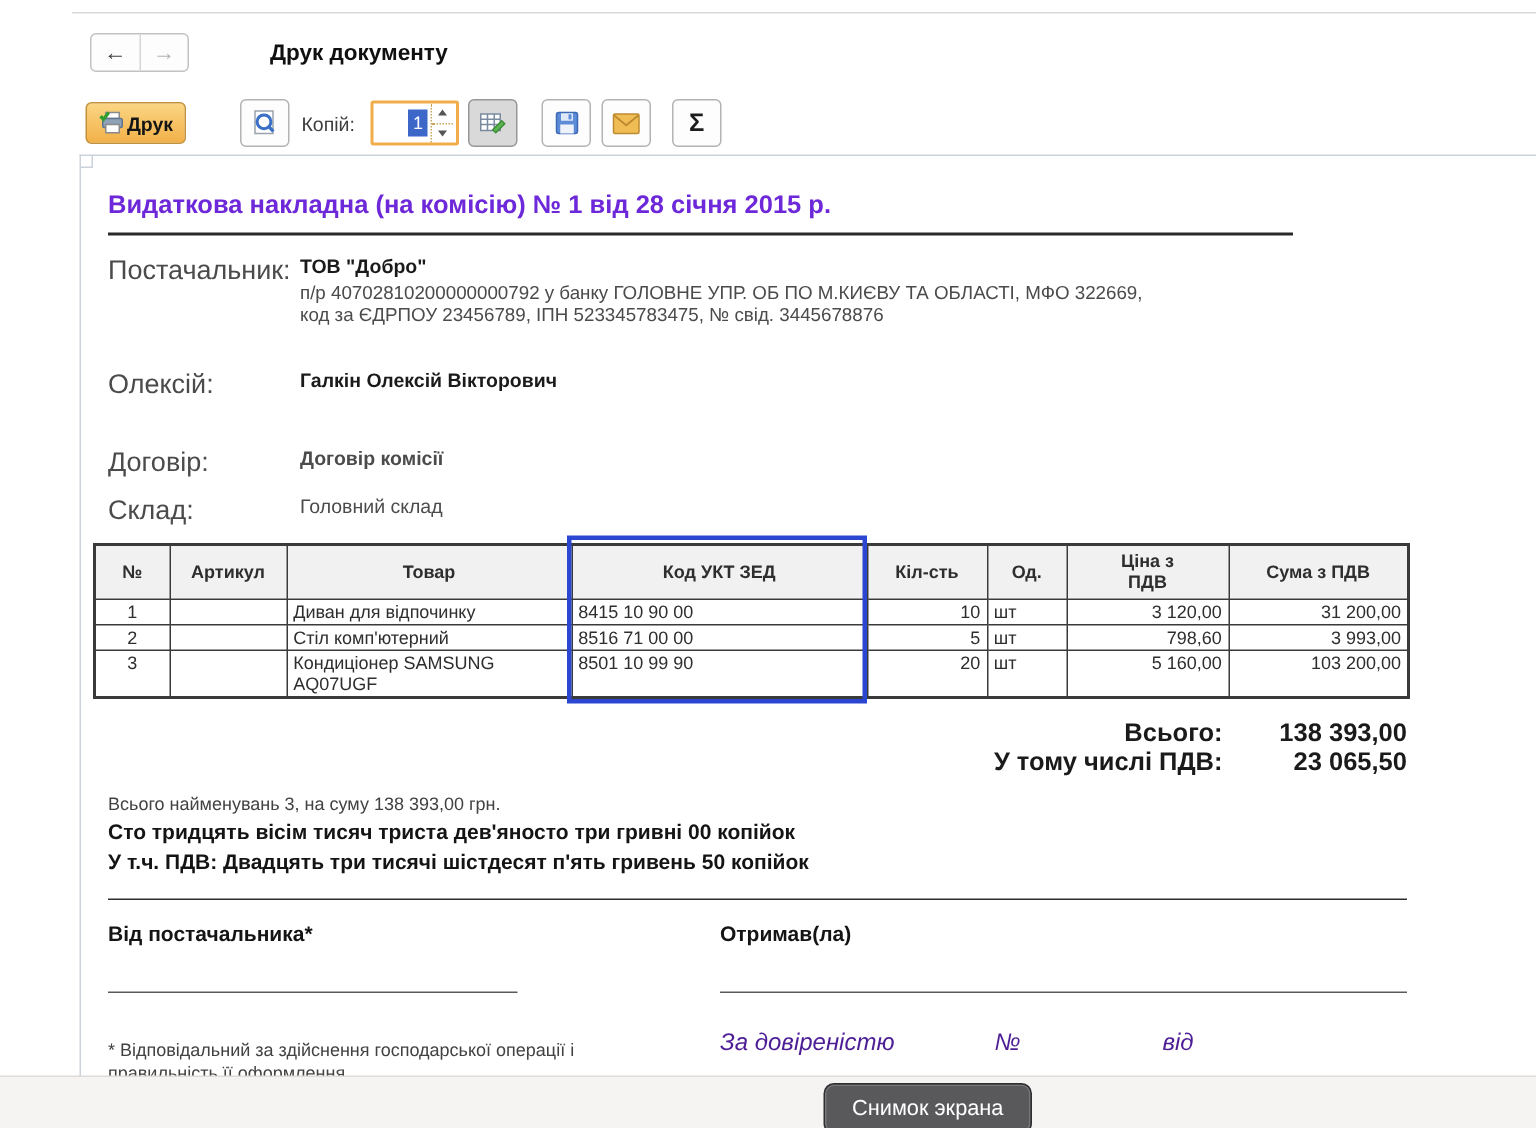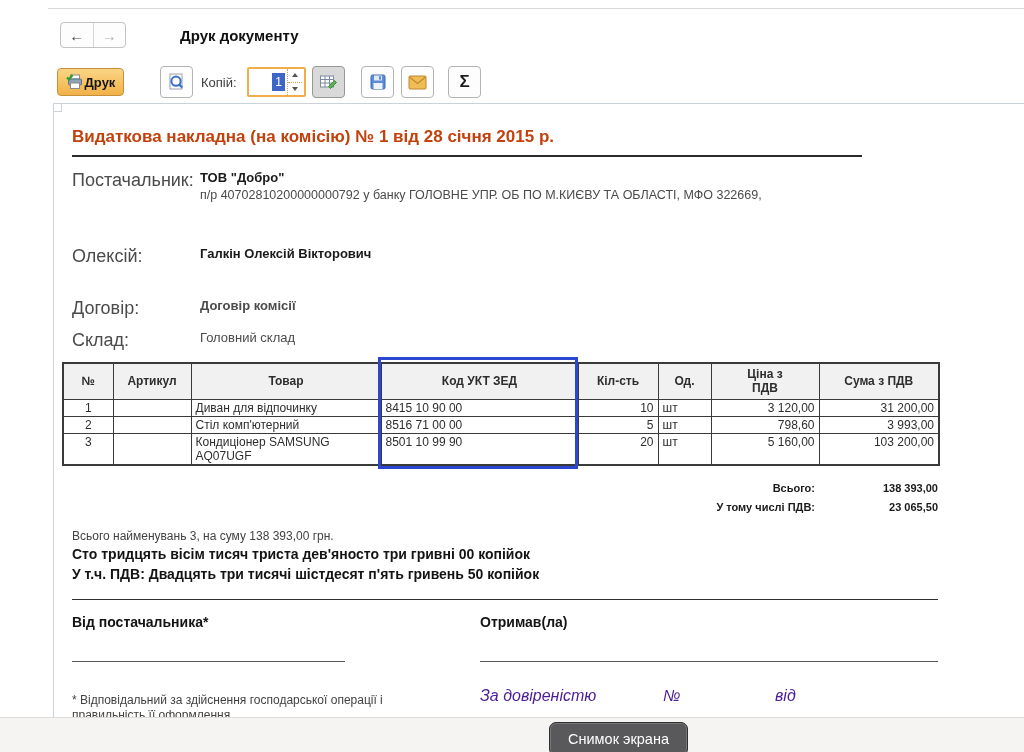--- a/index.html
+++ b/index.html
@@ -38,42 +38,42 @@
   .tri-dn { width:0; height:0; border-left:3px solid transparent; border-right:3px solid transparent; border-top:4px solid #555; }
   .sigma-glyph { font-size:17px; font-weight:bold; color:#1c1c1c; }
 
   
   .doc-top-border  { position:absolute; left:53px; top:103px; right:0; height:1px; background:#ccd2d9; }
   .doc-left-border { position:absolute; left:53px; top:103px; width:1px; height:615px; background:#ccd2d9; }
   .doc-notch { position:absolute; left:54px; top:104px; width:8px; height:8px;
                border-right:1px solid #ccd2d9; border-bottom:1px solid #ccd2d9; background:#fff; }
 
   
-  .doc-title { position:absolute; left:72px; top:127px; font-size:17px; font-weight:bold; color:#c2410c; }
+  .doc-title { position:absolute; left:72px; top:127px; font-size:17px; font-weight:bold; color:#6d28d9; }
   .doc-title-rule { position:absolute; left:72px; top:155px; width:790px; height:2px; background:#2a2a2a; }
 
   .fld-label { position:absolute; left:72px; font-size:18px; color:#4b4b4b; }
   .fld-value { position:absolute; left:200px; font-size:13px; color:#4b4b4b; }
   .fld-value.bold { font-weight:bold; color:#1a1a1a; }
   .fld-details { position:absolute; left:200px; font-size:12.5px; color:#4b4b4b; line-height:15px; }
 
   table.goods { position:absolute; left:62px; top:362px; border-collapse:collapse; table-layout:fixed;
                 font-size:12px; color:#2e2e2e; border:2px solid #3a3a3a; }
   table.goods th, table.goods td { border:1px solid #3a3a3a; padding:1px 4px; overflow:hidden; }
   table.goods th { height:36px; background:#f1f1f1; font-weight:bold; text-align:center; vertical-align:middle; }
   table.goods td { vertical-align:top; }
   table.goods tr.r1 td, table.goods tr.r2 td { height:17px; }
   table.goods tr.r3 td { height:32px; }
   .th-narrow { display:inline-block; max-width:48px; }
   .ta-c { text-align:center; } .ta-r { text-align:right; } .ta-l { text-align:left; }
 
   .ukt-highlight { position:absolute; left:378px; top:357px; width:200px; height:112px;
                    border:3px solid #2b46d0; background:transparent; z-index:5; }
 
-  .totals { position:absolute; left:560px; top:479px; width:378px; font-size:11px; font-weight:bold;
+  .totals { position:absolute; left:560px; top:479px; width:378px; font-size:17px; font-weight:bold;
             color:#1a1a1a; line-height:19px; }
   .totals .row { display:flex; }
   .totals .t-lbl { width:255px; text-align:right; }
   .totals .t-val { width:123px; text-align:right; }
 
   .summary-line { position:absolute; left:72px; top:529px; font-size:12px; color:#424242; }
   .amount-words { position:absolute; left:72px; top:546px; font-size:14px; font-weight:bold; color:#141414; }
   .vat-words    { position:absolute; left:72px; top:566px; font-size:14px; font-weight:bold; color:#141414; }
 
   .doc-hr { position:absolute; left:72px; top:599px; width:866px; height:1px; background:#2f2f2f; }
@@ -181,20 +181,21 @@
   <div class="doc-top-border"></div>
   <div class="doc-left-border"></div>
   <div class="doc-notch"></div>
 
   <div class="doc-title">Видаткова накладна (на комісію) № 1 від 28 січня 2015 р.</div>
   <div class="doc-title-rule"></div>
 
   <div class="fld-label" style="top:170px;">Постачальник:</div>
   <div class="fld-value bold" style="top:170px;">ТОВ "Добро"</div>
   <div class="fld-details" style="top:188px;">п/р 40702810200000000792 у банку ГОЛОВНЕ УПР. ОБ ПО М.КИЄВУ ТА ОБЛАСТІ, МФО 322669,</div>
+  <div class="fld-details" style="top:203px;">код за ЄДРПОУ 23456789, ІПН 523345783475, № свід. 3445678876</div>
 
   <div class="fld-label" style="top:246px;">Олексій:</div>
   <div class="fld-value bold" style="top:246px;">Галкін Олексій Вікторович</div>
 
   <div class="fld-label" style="top:298px;">Договір:</div>
   <div class="fld-value" style="top:298px;font-weight:bold;">Договір комісії</div>
 
   <div class="fld-label" style="top:330px;">Склад:</div>
   <div class="fld-value" style="top:330px;">Головний склад</div>
 

